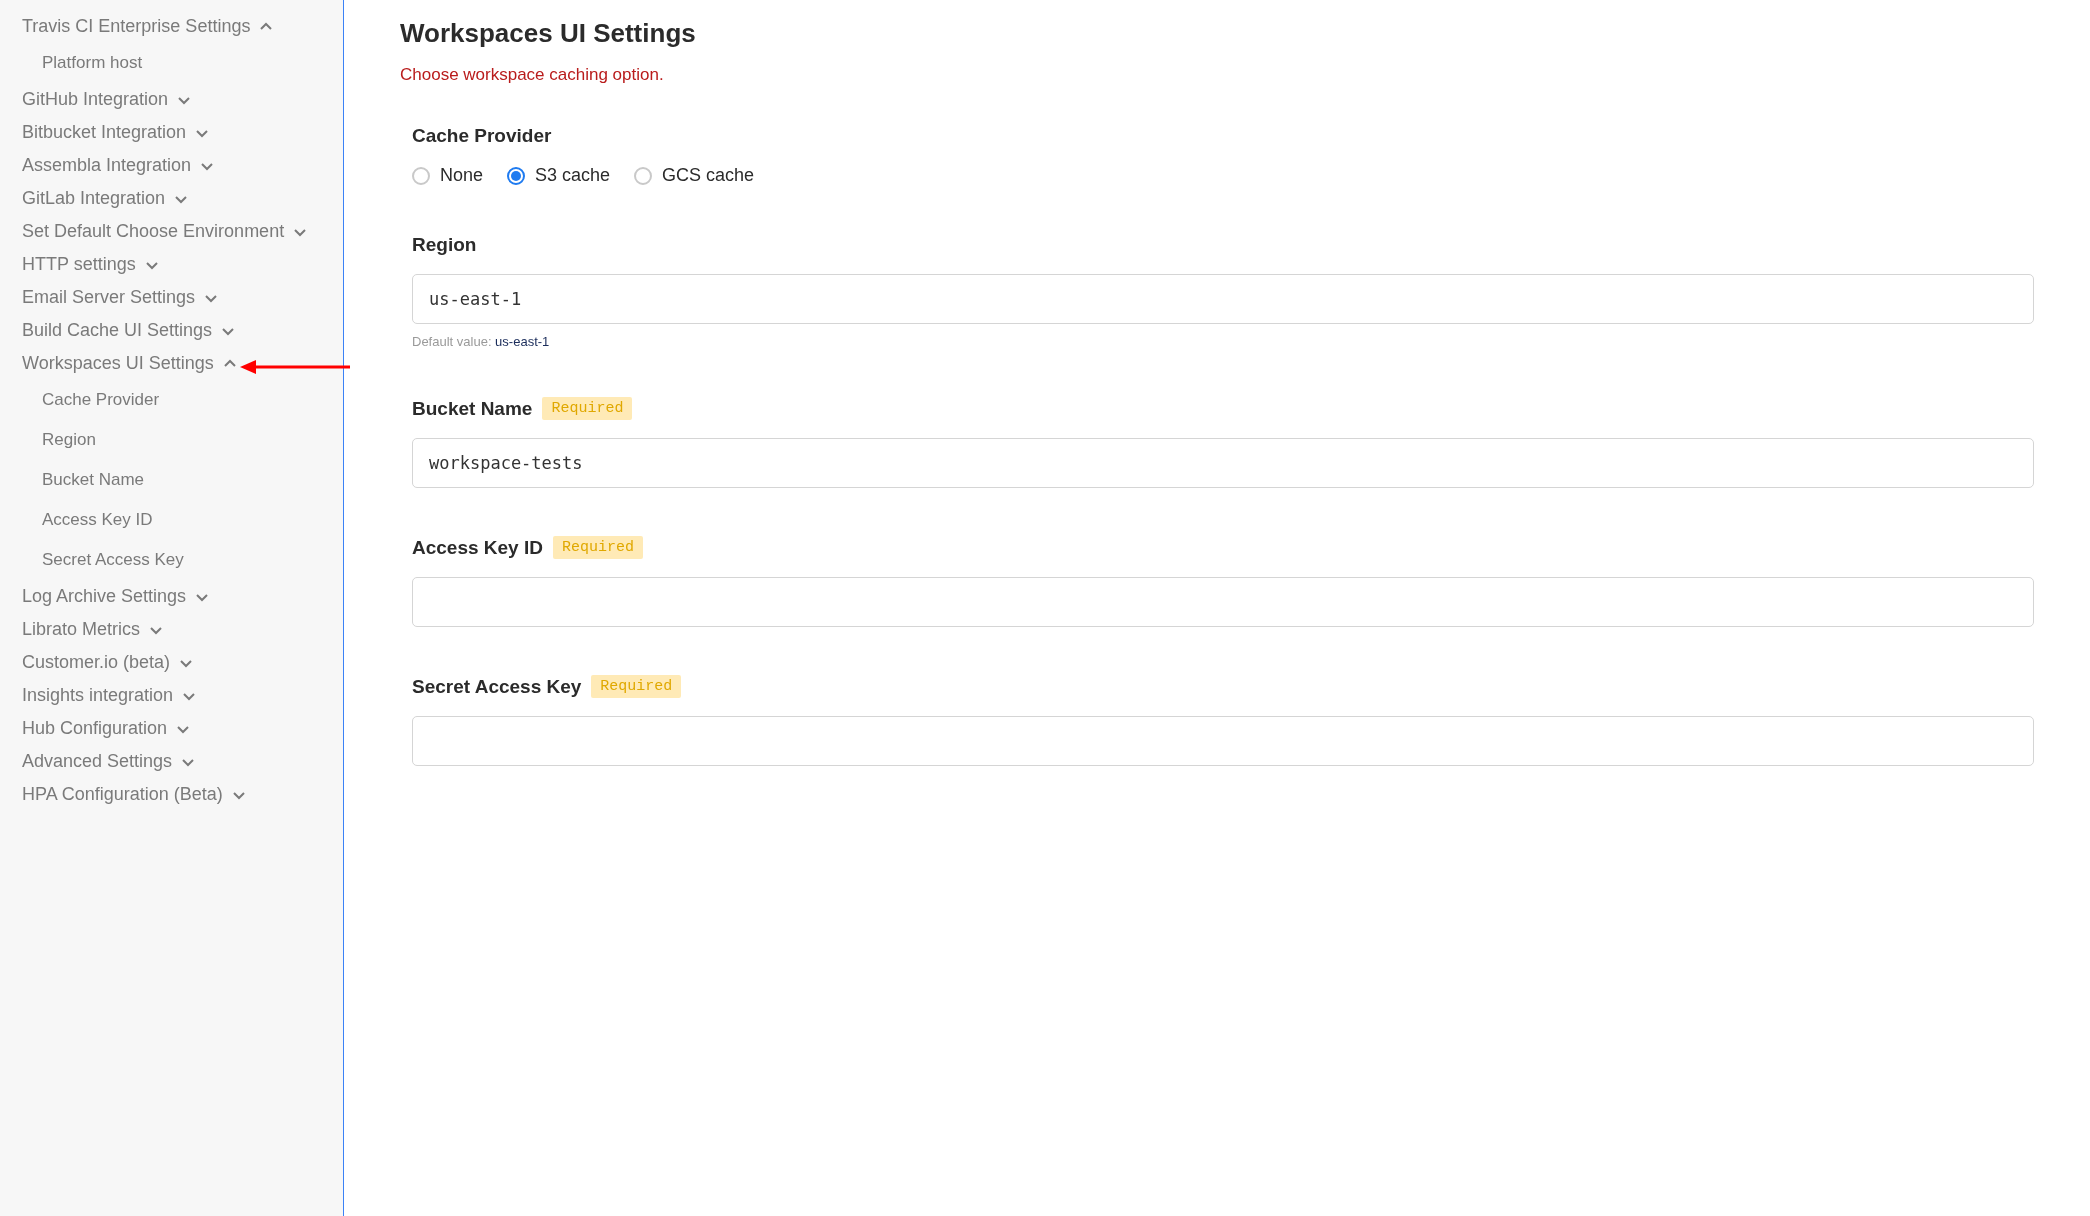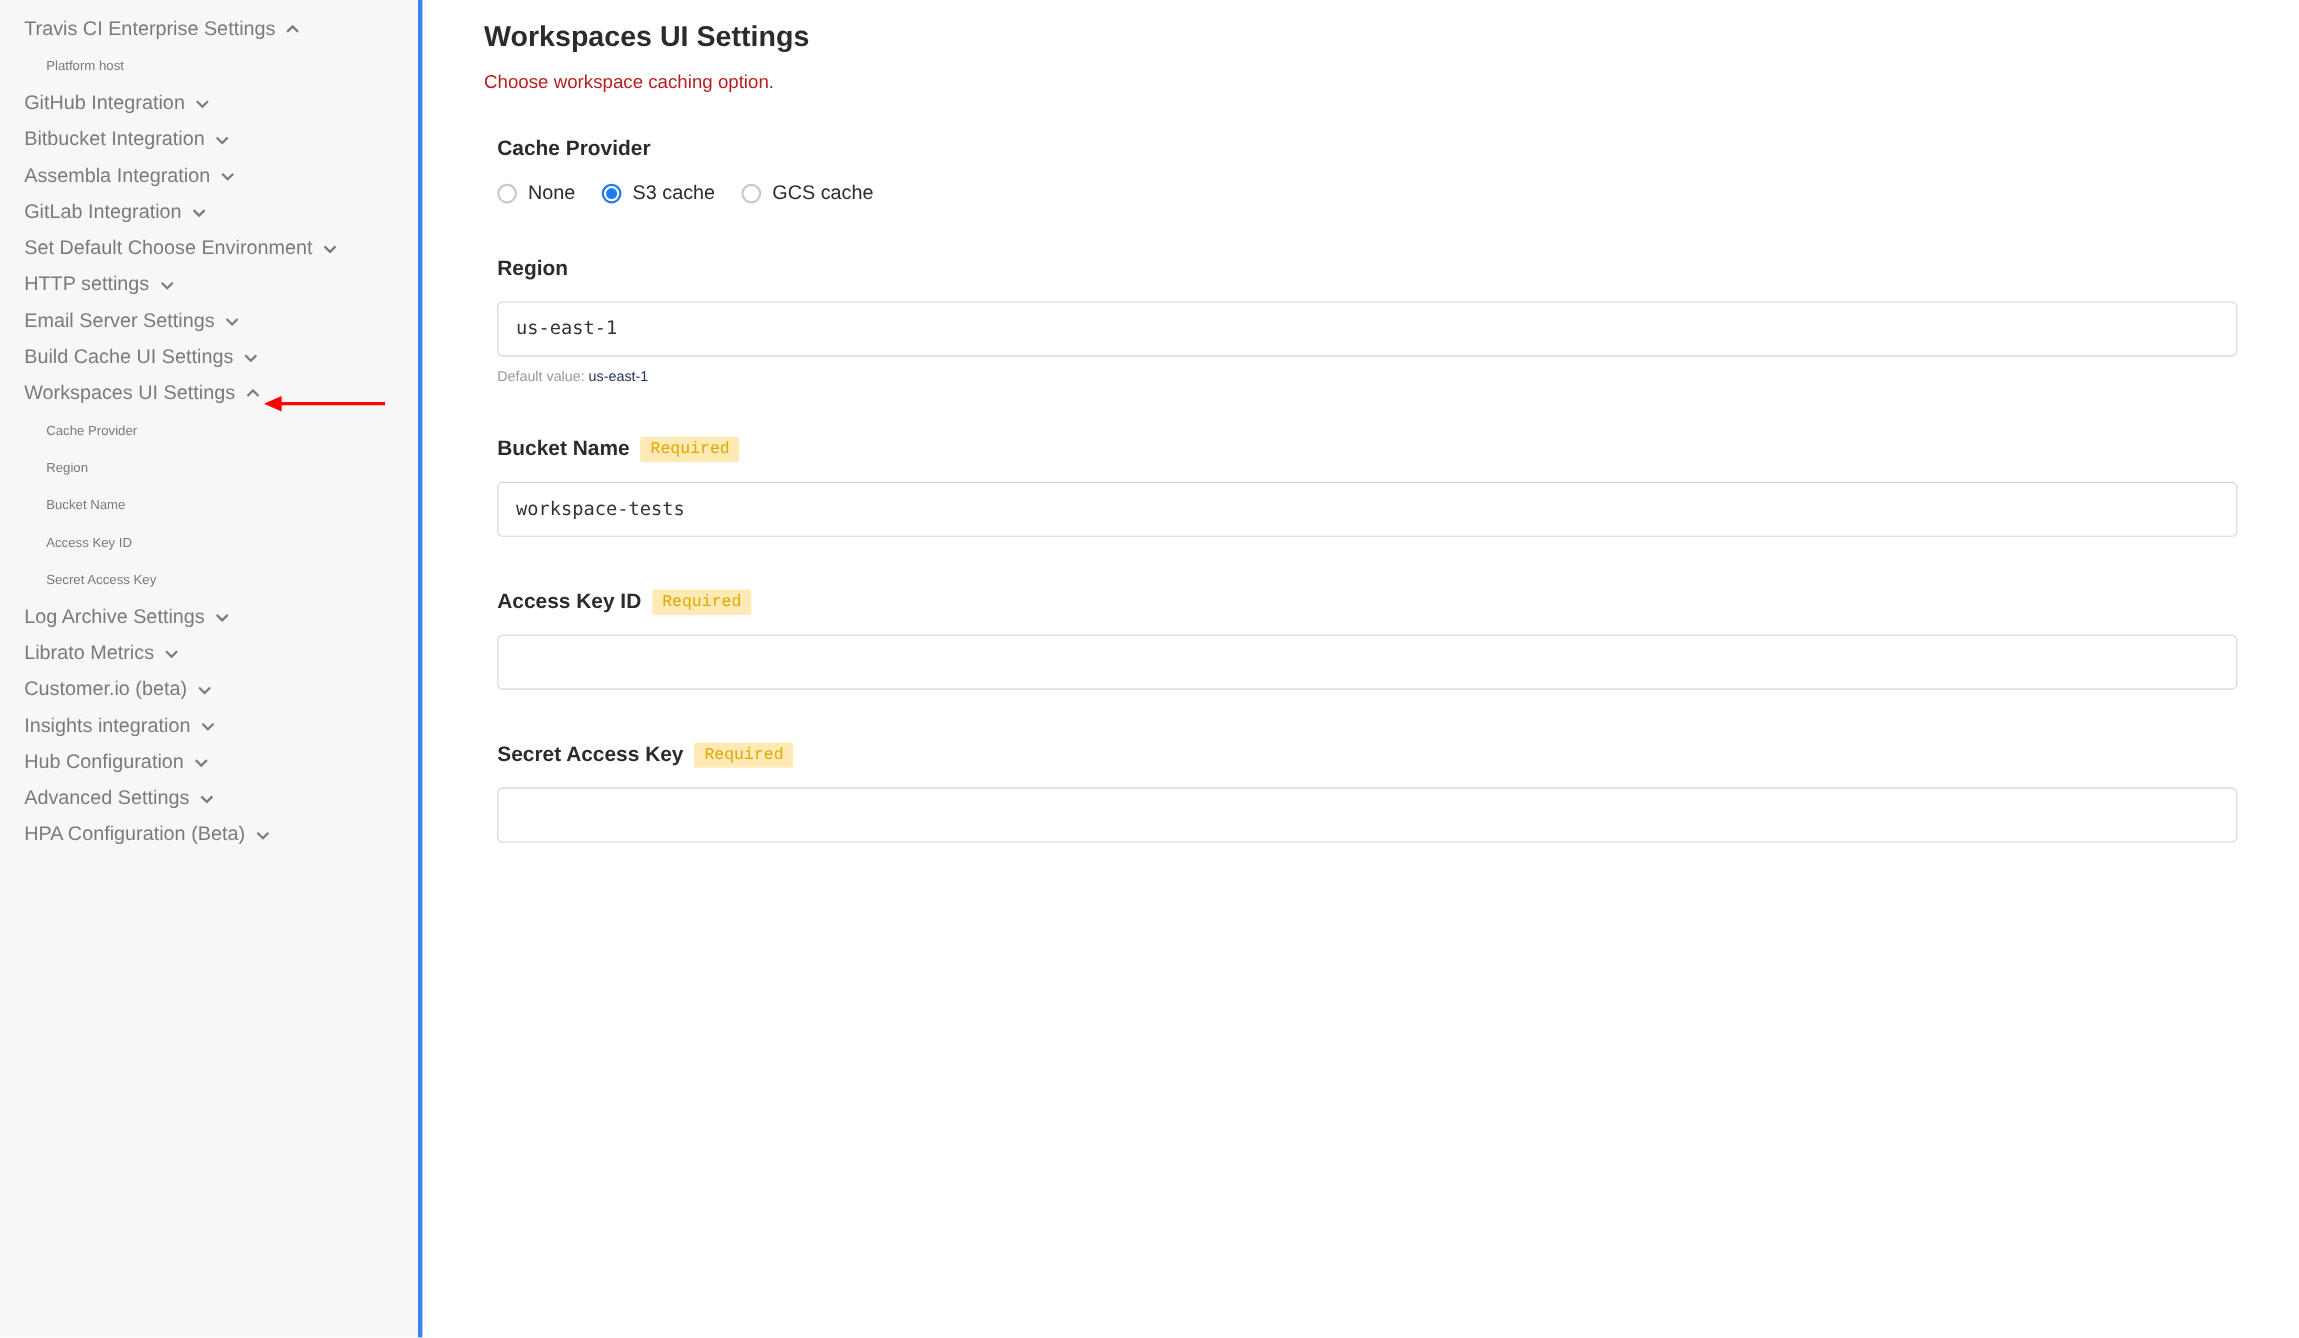--- a/index.html
+++ b/index.html
@@ -10,46 +10,46 @@
     body {
       font-family: -apple-system, BlinkMacSystemFont, "Segoe UI", Helvetica, Arial, sans-serif;
       background: #ffffff;
       display: flex;
       height: 100vh;
       overflow: hidden;
       font-size: 16px;
       color: #333;
     }
     .sidebar {
-      width: 384px;
+      width: 344px;
       background: #f7f7f7;
       padding: 10px 0 20px 22px;
       overflow-y: auto;
-      border-right: 4px solid #3b82f6;
+      border-right: 1px solid #3b82f6;
     }
     .sidebar-item {
       display: flex;
       align-items: center;
       padding: 6px 0;
       color: #7a7a7a;
       font-size: 18px;
       cursor: pointer;
       white-space: nowrap;
       gap: 6px;
     }
     .sidebar-item .chevron {
       display: inline-flex;
       align-items: center;
       color: #7a7a7a;
       margin-left: 2px;
     }
     .sidebar-subitem {
       padding: 10px 0 10px 20px;
       color: #7a7a7a;
-      font-size: 12px;
+      font-size: 17px;
       cursor: pointer;
     }
     .arrow-overlay {
       position: absolute;
       left: 240px;
       top: 355px;
       pointer-events: none;
     }
     .main {
       flex: 1;

